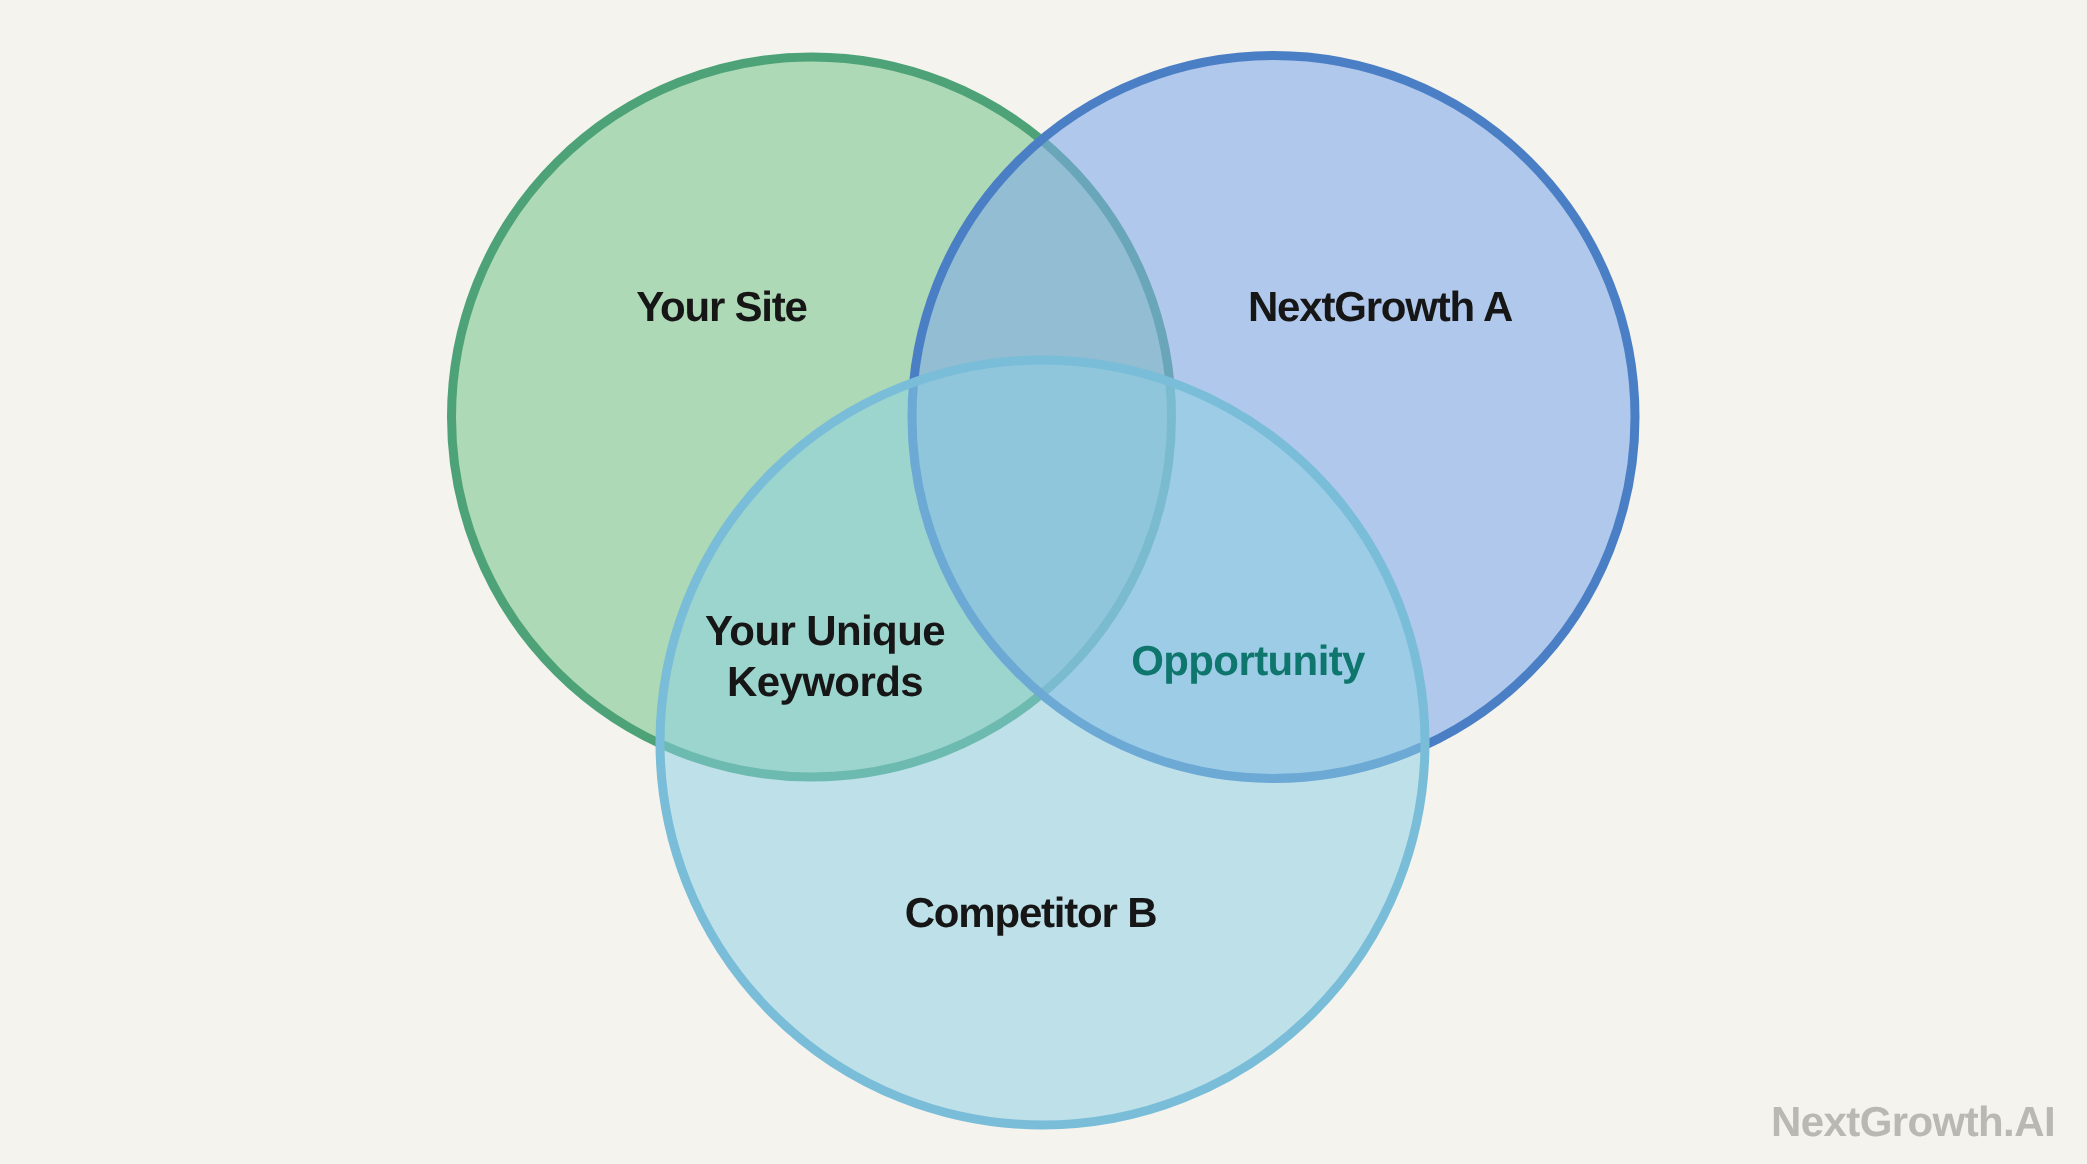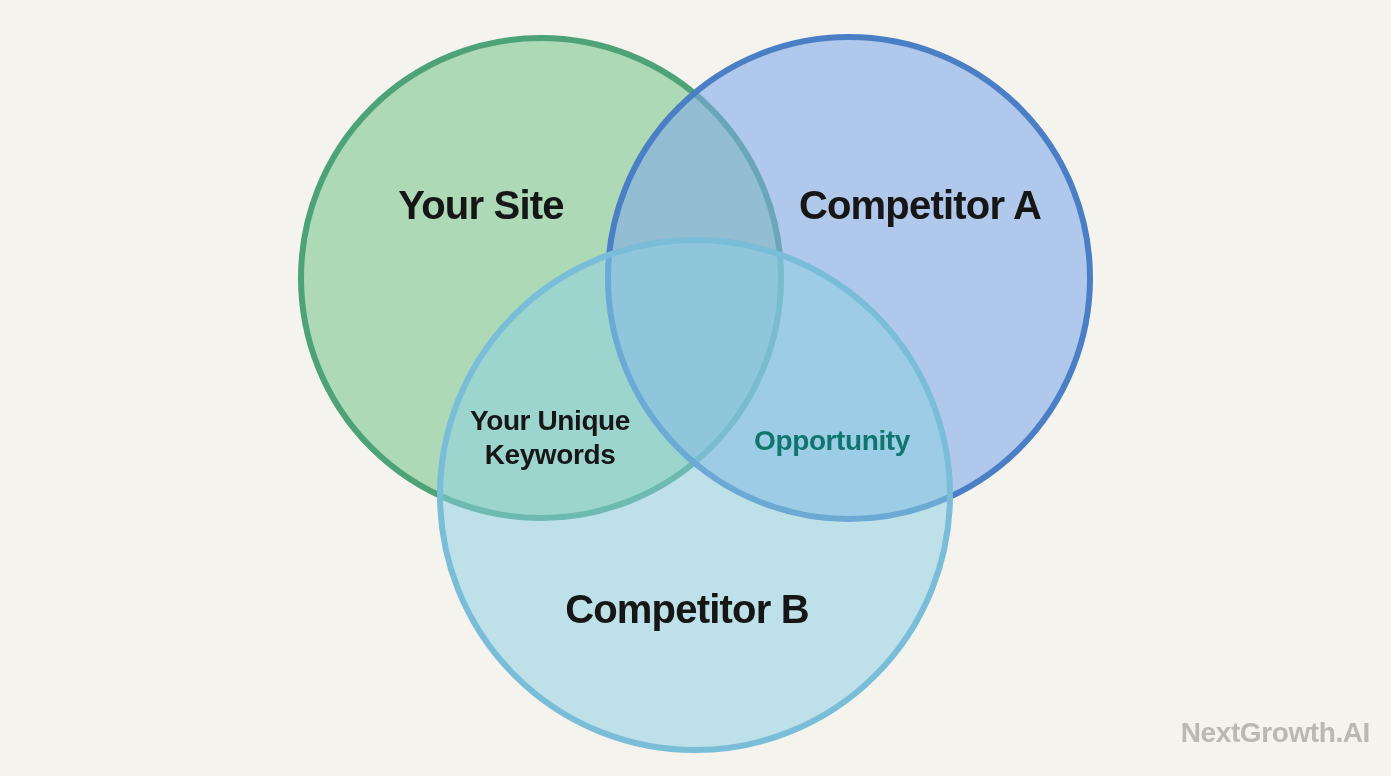--- a/index.html
+++ b/index.html
@@ -24,60 +24,60 @@
   }
   .label {
     position: absolute;
     transform: translate(-50%, -50%);
     color: #161616;
     font-weight: 700;
     white-space: nowrap;
     text-align: center;
   }
   .label-big {
-    font-size: 40px;
+    font-size: 28px;
     letter-spacing: -0.8px;
     text-align: center;
   }
   .label-mid {
     font-size: 28px;
     letter-spacing: -0.4px;
     line-height: 34px;
   }
   .label-mid span { display: block; }
   #label-your-site     { left: 481px; top: 205px; }
   #label-competitor-a  { left: 920px; top: 205px; }
   #label-competitor-b  { left: 687px; top: 609px; }
   #label-unique        { left: 550px; top: 438px; }
   #label-opportunity   { left: 832px; top: 441px; }
   .watermark {
     position: absolute;
     right: 21px;
-    bottom: 27px;
+    bottom: 12px;
     font-size: 28px;
     font-weight: 700;
     letter-spacing: -0.4px;
     color: #b9b8b2;
     margin-left: 36px;
   }
 </style>
 </head>
 <body>
 
 <div class="stage" style="background: rgb(244, 243, 238);">
 
   <svg class="venn-svg" viewBox="0 0 1391 776">
       <circle cx="541" cy="278" r="240" fill="#7ac78d" fill-opacity="0.58" stroke="#4da377" stroke-width="6"></circle>
       <circle cx="849" cy="278" r="241" fill="#7fa9e8" fill-opacity="0.58" stroke="#4b7fc5" stroke-width="6"></circle>
       <circle cx="695" cy="495" r="255" fill="#8ccfe4" fill-opacity="0.52" stroke="#79bdd8" stroke-width="6"></circle>
     </svg>
 
   <div class="label label-big" id="label-your-site" style="color: rgb(22, 22, 22);">Your Site</div>
 
-  <div class="label label-big" id="label-competitor-a" style="color: rgb(22, 22, 22);">Competitor A</div>
+  <div class="label label-big" id="label-competitor-a" style="color: rgb(22, 22, 22);">NextGrowth A</div>
 
   <div class="label label-mid" id="label-unique" style="color: rgb(22, 22, 22);">
     <span>Your Unique</span>
     <span>Keywords</span>
   </div>
 
   <div class="label label-big" id="label-competitor-b" style="color: rgb(22, 22, 22);">Competitor B</div>
 
   <div class="label label-mid" id="label-opportunity" style="color: #0f766e;">
     <span>Opportunity</span>

